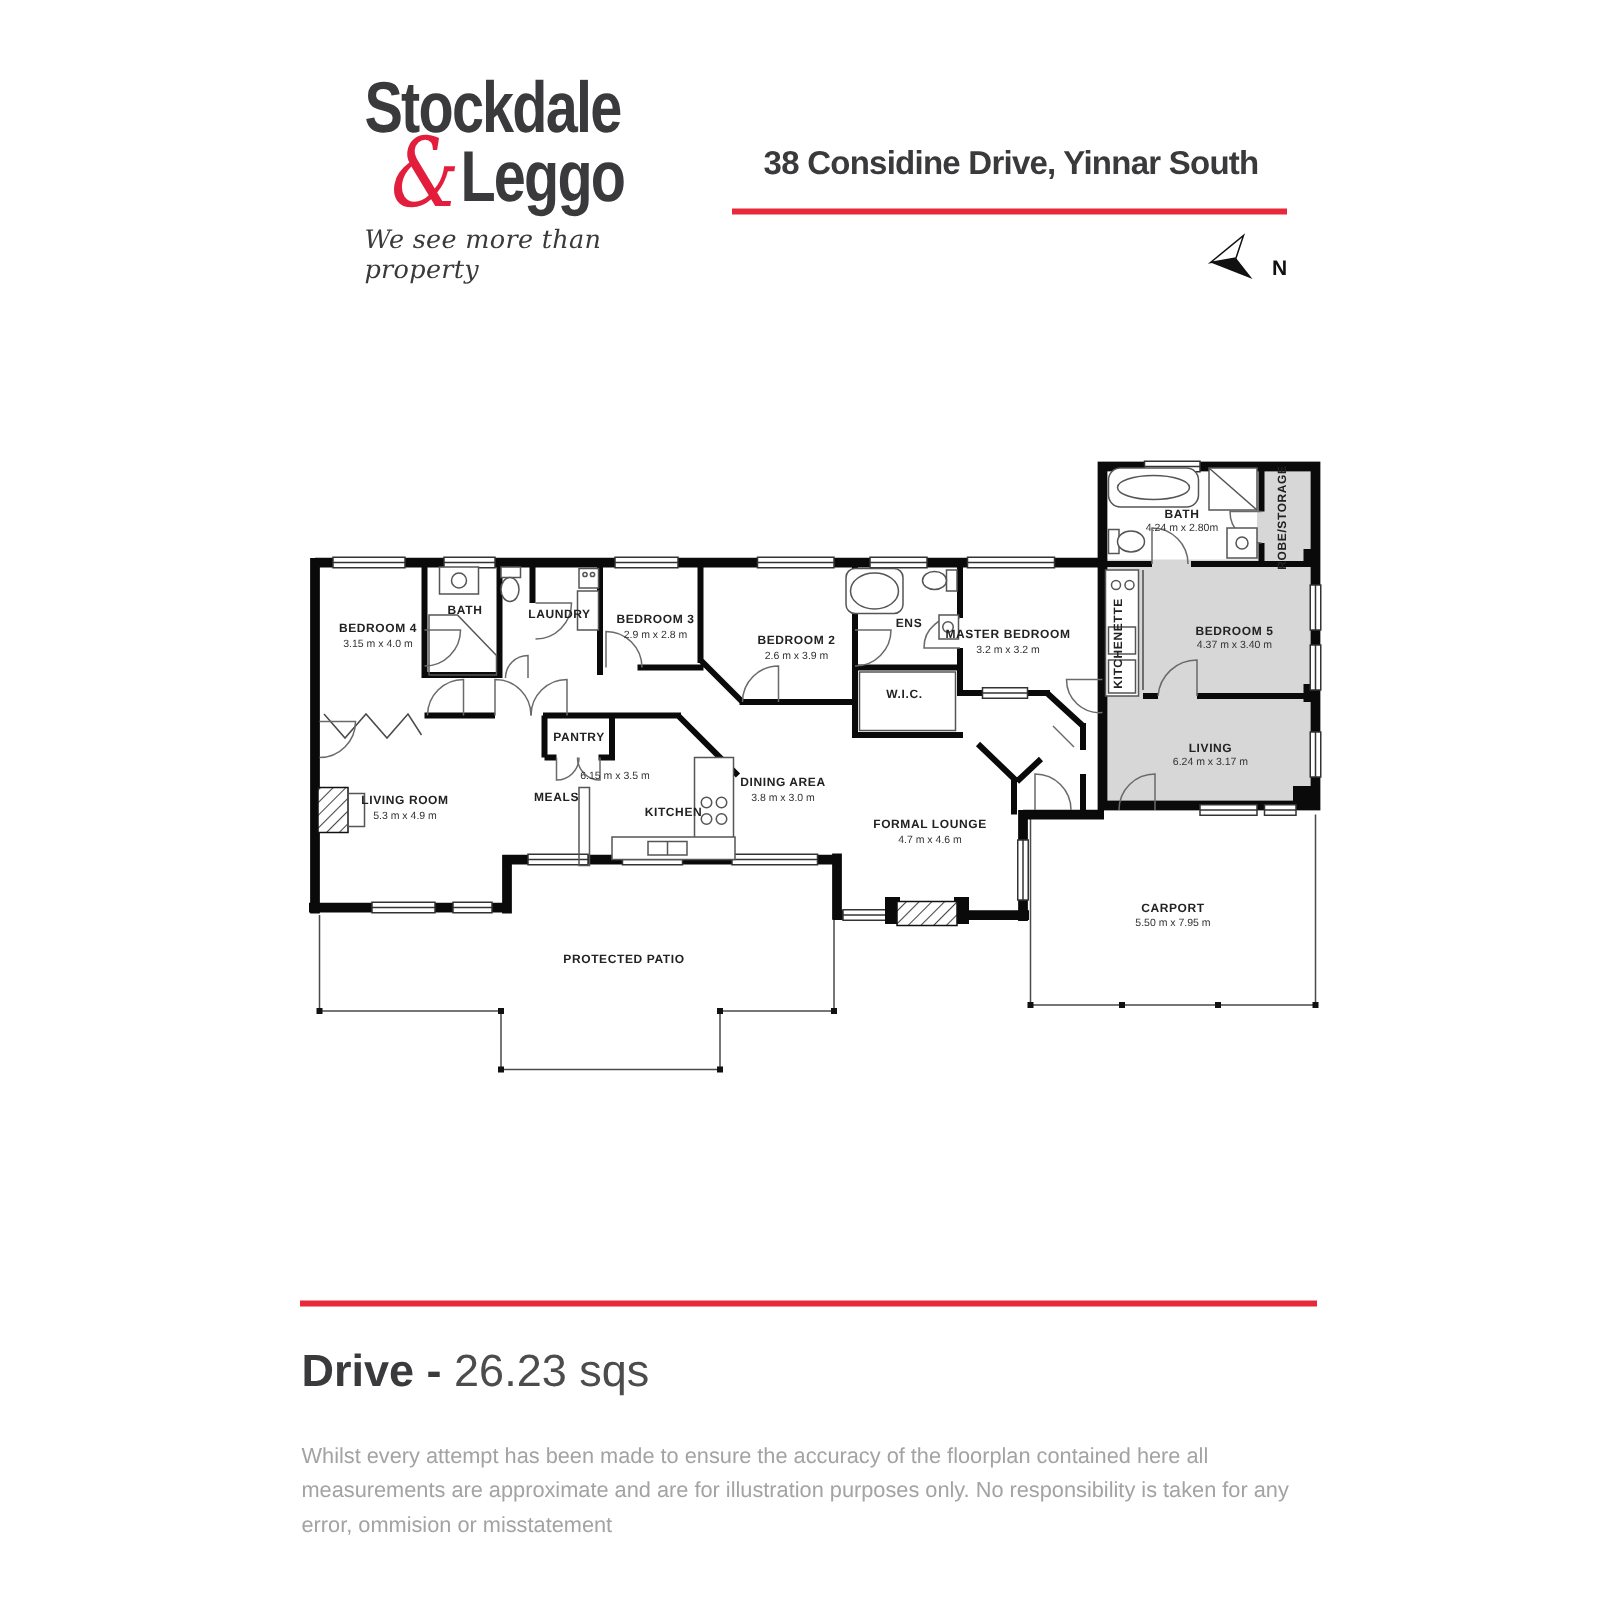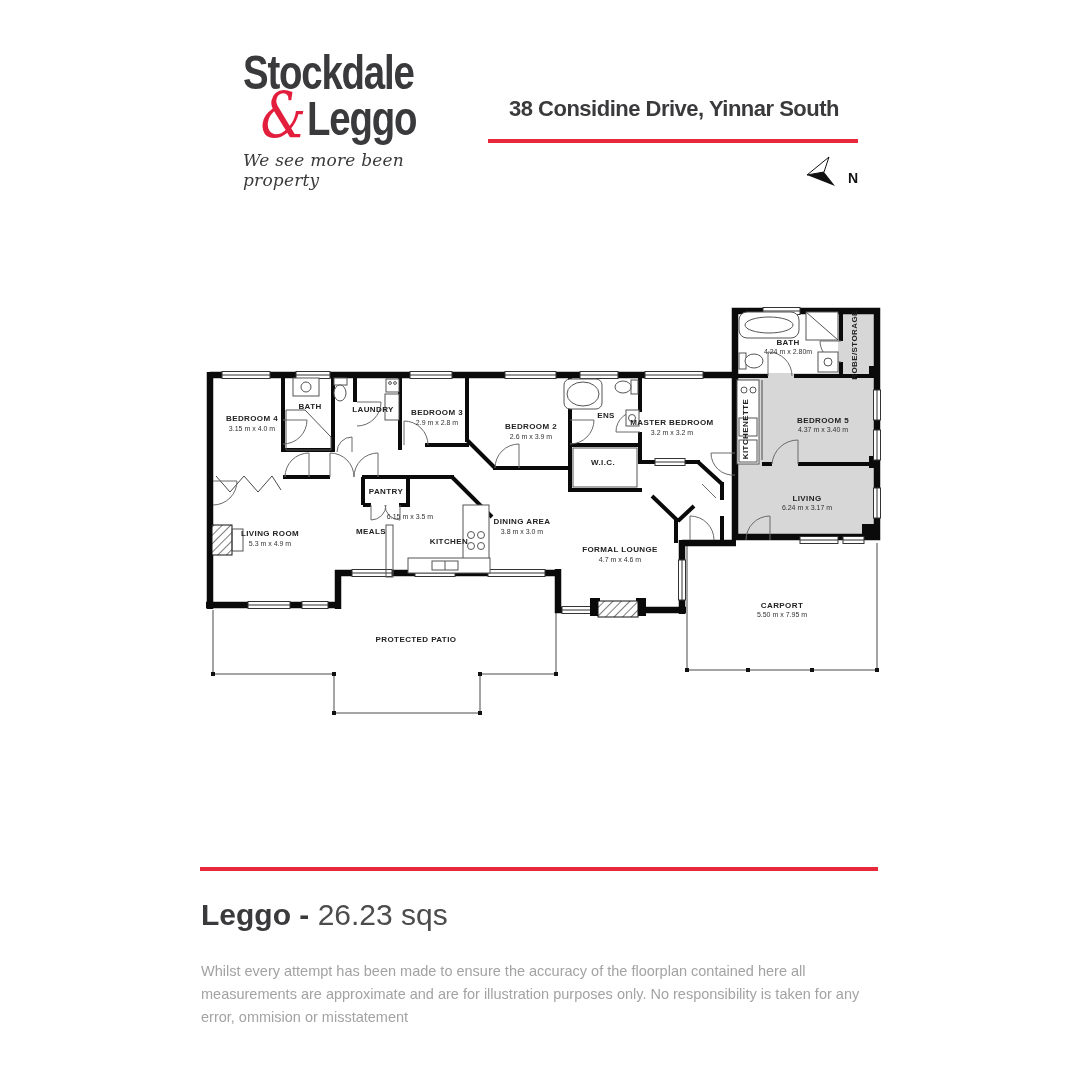--- a/index.html
+++ b/index.html
@@ -51,21 +51,21 @@
 <body>
 
 <div id="page">
 
   <div class="logo">
     <div class="logo-line1">Stockdale</div>
     <div class="logo-line2">
       <span class="logo-amp">&amp;</span>
       <span class="logo-leggo">Leggo</span>
     </div>
-    <div class="logo-tagline">We see more been property</div>
+    <div class="logo-tagline">We see more than property</div>
   </div>
 
   <div class="address">38 Considine Drive, Yinnar South</div>
   <div class="address-rule"></div>
 
   <svg class="north" width="75" height="48" viewBox="0 0 75 48">
     <polygon points="9,25 31,7 26,22" fill="#ffffff" stroke="#111" stroke-width="1"></polygon>
     <polygon points="9,25 26,22 37,36" fill="#111"></polygon>
     <text x="50" y="33" font-size="14" font-weight="700" fill="#111" font-family="Liberation Sans, sans-serif">N</text>
   </svg>
@@ -313,16 +313,16 @@
       <text class="rm" x="823" y="423">BEDROOM 5</text>
       <text class="dim" x="823" y="432">4.37 m x 3.40 m</text>
       <text class="rm" x="807" y="501">LIVING</text>
       <text class="dim" x="807" y="510">6.24 m x 3.17 m</text>
       <text class="rm" x="782" y="608">CARPORT</text>
       <text class="dim" x="782" y="617">5.50 m x 7.95 m</text>
     </g>
   </svg>
 
   <div class="footer-rule"></div>
-  <div class="total"><b>Leggo - </b><span>26.23 sqs</span></div>
+  <div class="total"><b>Drive - </b><span>26.23 sqs</span></div>
   <div class="disclaimer">Whilst every attempt has been made to ensure the accuracy of the floorplan contained here all measurements are approximate and are for illustration purposes only. No responsibility is taken for any error, ommision or misstatement</div>
 
 </div>
 
 </body></html>

